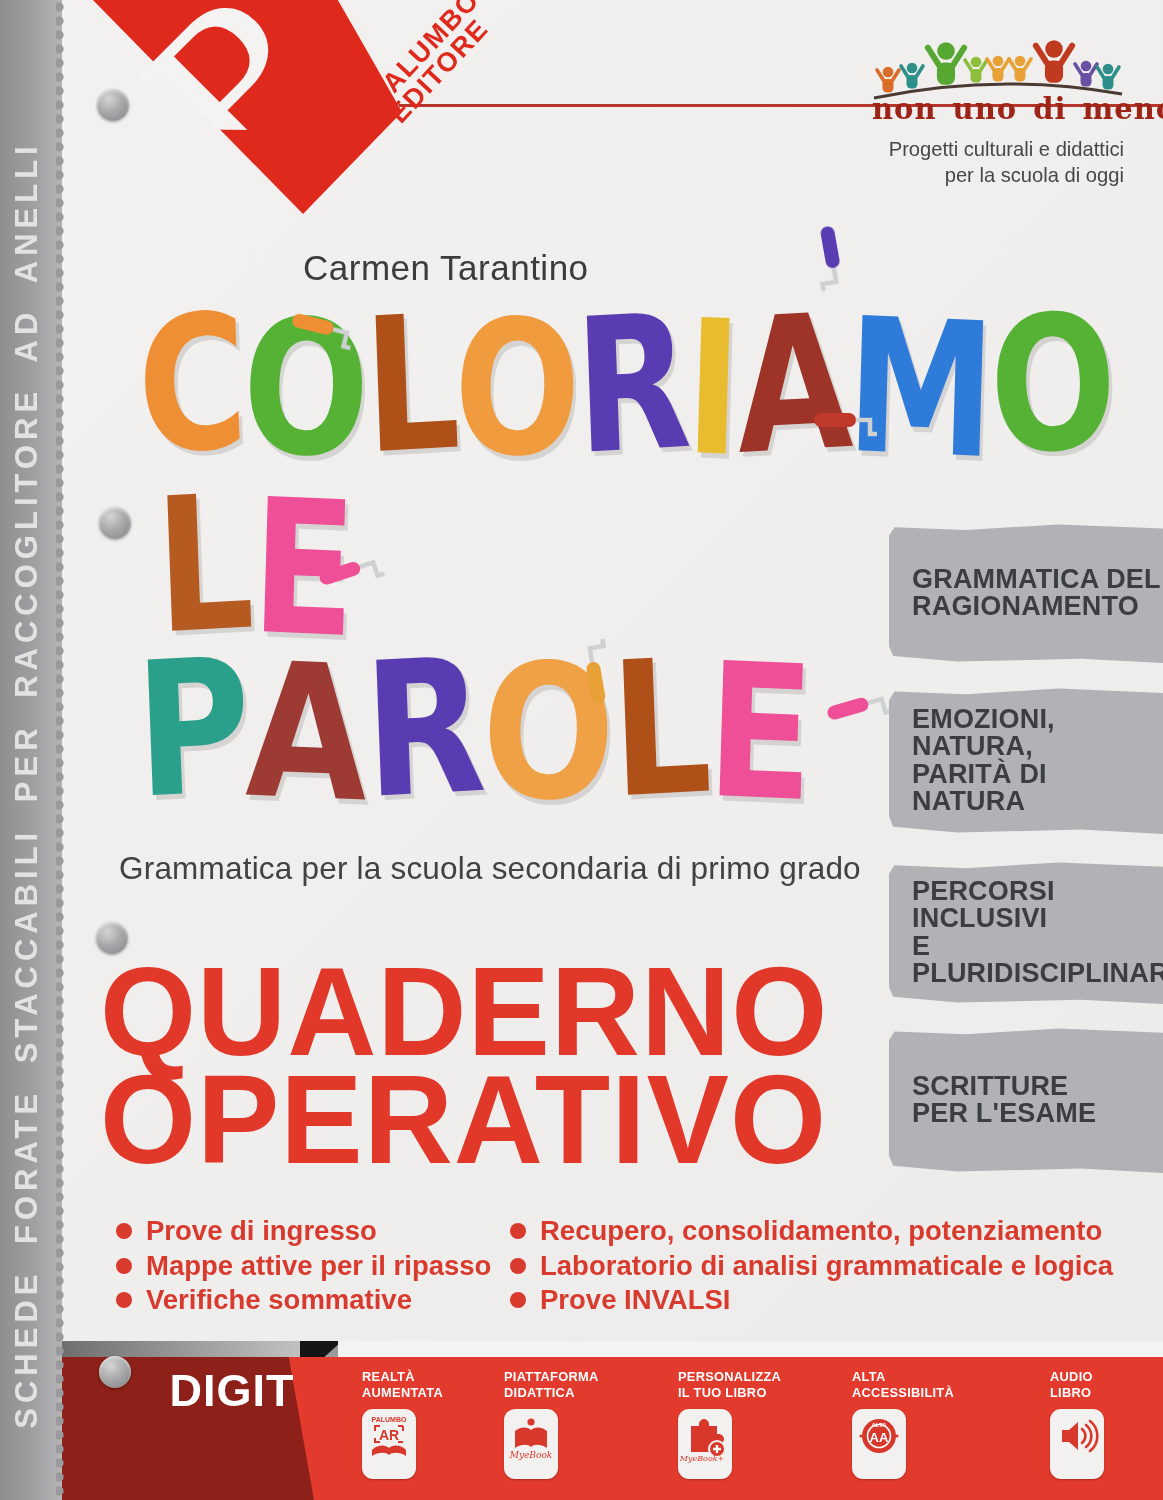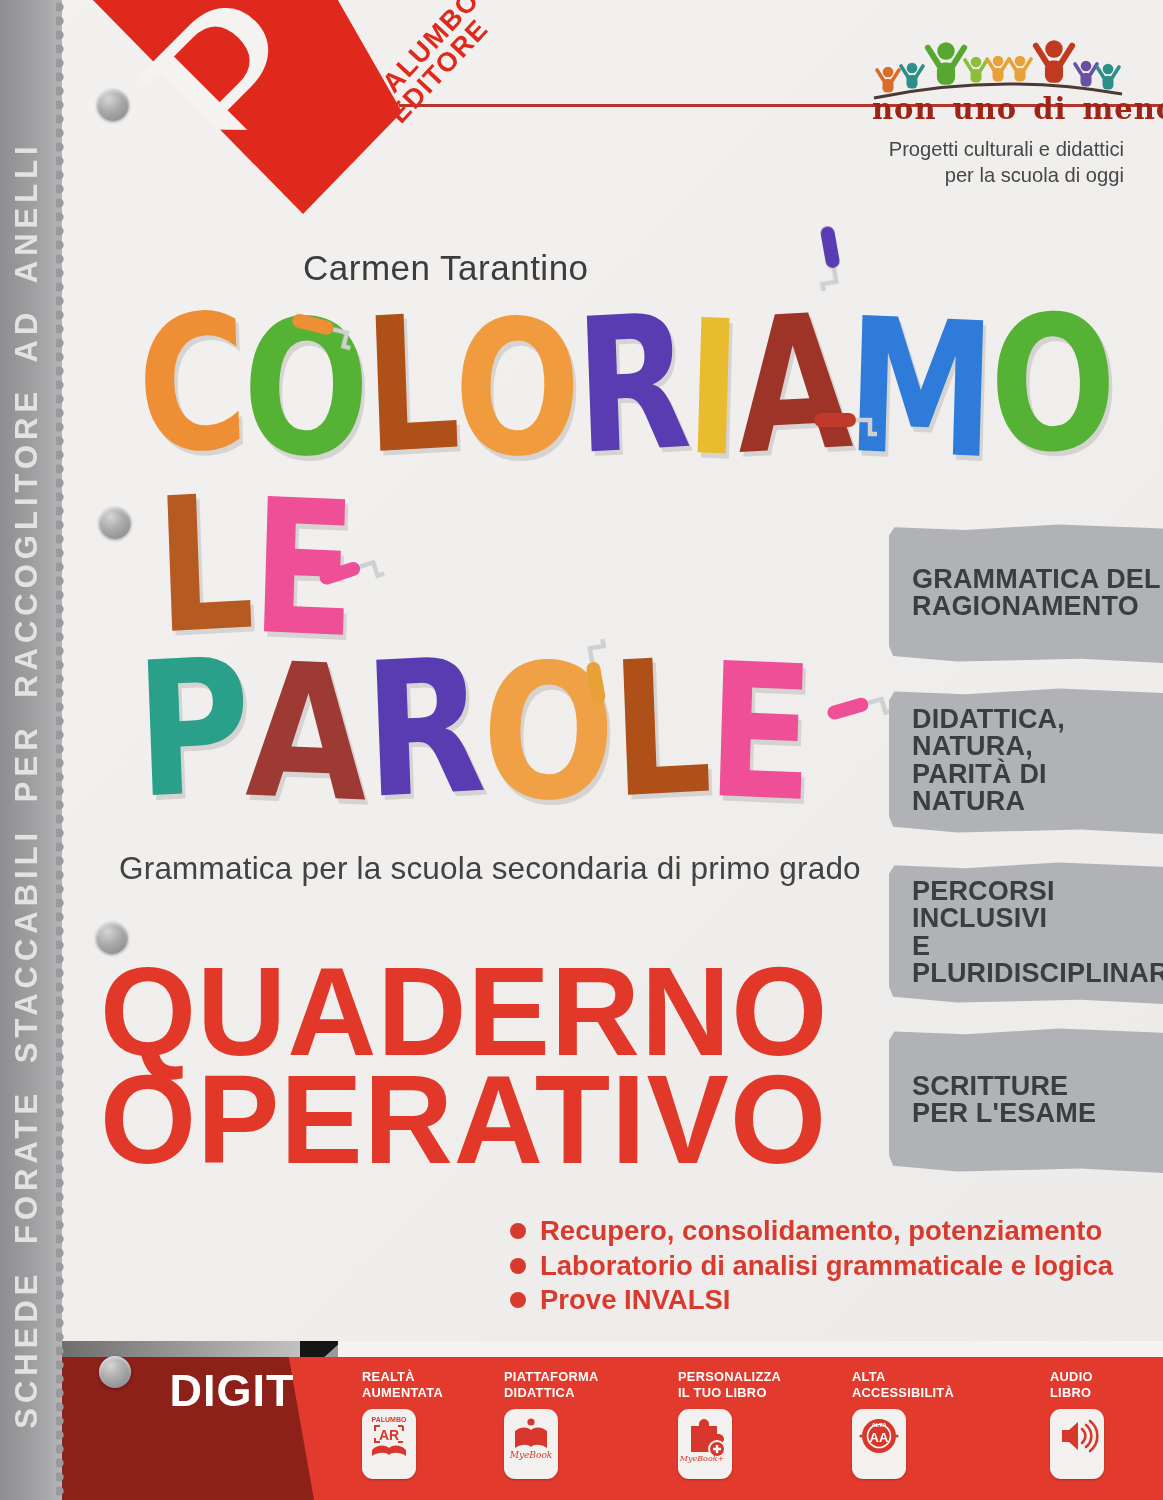--- a/index.html
+++ b/index.html
@@ -206,32 +206,46 @@
   <div class="edition">
     <div>QUADERNO</div>
     <div>OPERATIVO</div>
   </div>
 
   <div class="tab" id="tab-0">
       <div>GRAMMATICA DEL</div>
       <div>RAGIONAMENTO</div>
     </div>
   <div class="tab" id="tab-1">
-      <div>DIDATTICA, NATURA,</div>
+      <div>EMOZIONI, NATURA,</div>
       <div>PARITÀ DI NATURA</div>
     </div>
   <div class="tab" id="tab-2">
       <div>PERCORSI INCLUSIVI</div>
       <div>E PLURIDISCIPLINARI</div>
     </div>
   <div class="tab" id="tab-3">
       <div>SCRITTURE</div>
       <div>PER L'ESAME</div>
     </div>
 
+  <ul class="bullets" id="bullets-left">
+      <li>
+        <span class="dot"></span>
+        <span>Prove di ingresso</span>
+      </li>
+      <li>
+        <span class="dot"></span>
+        <span>Mappe attive per il ripasso</span>
+      </li>
+      <li>
+        <span class="dot"></span>
+        <span>Verifiche sommative</span>
+      </li>
+    </ul>
   <ul class="bullets" id="bullets-right">
       <li>
         <span class="dot"></span>
         <span>Recupero, consolidamento, potenziamento</span>
       </li>
       <li>
         <span class="dot"></span>
         <span>Laboratorio di analisi grammaticale e logica</span>
       </li>
       <li>

